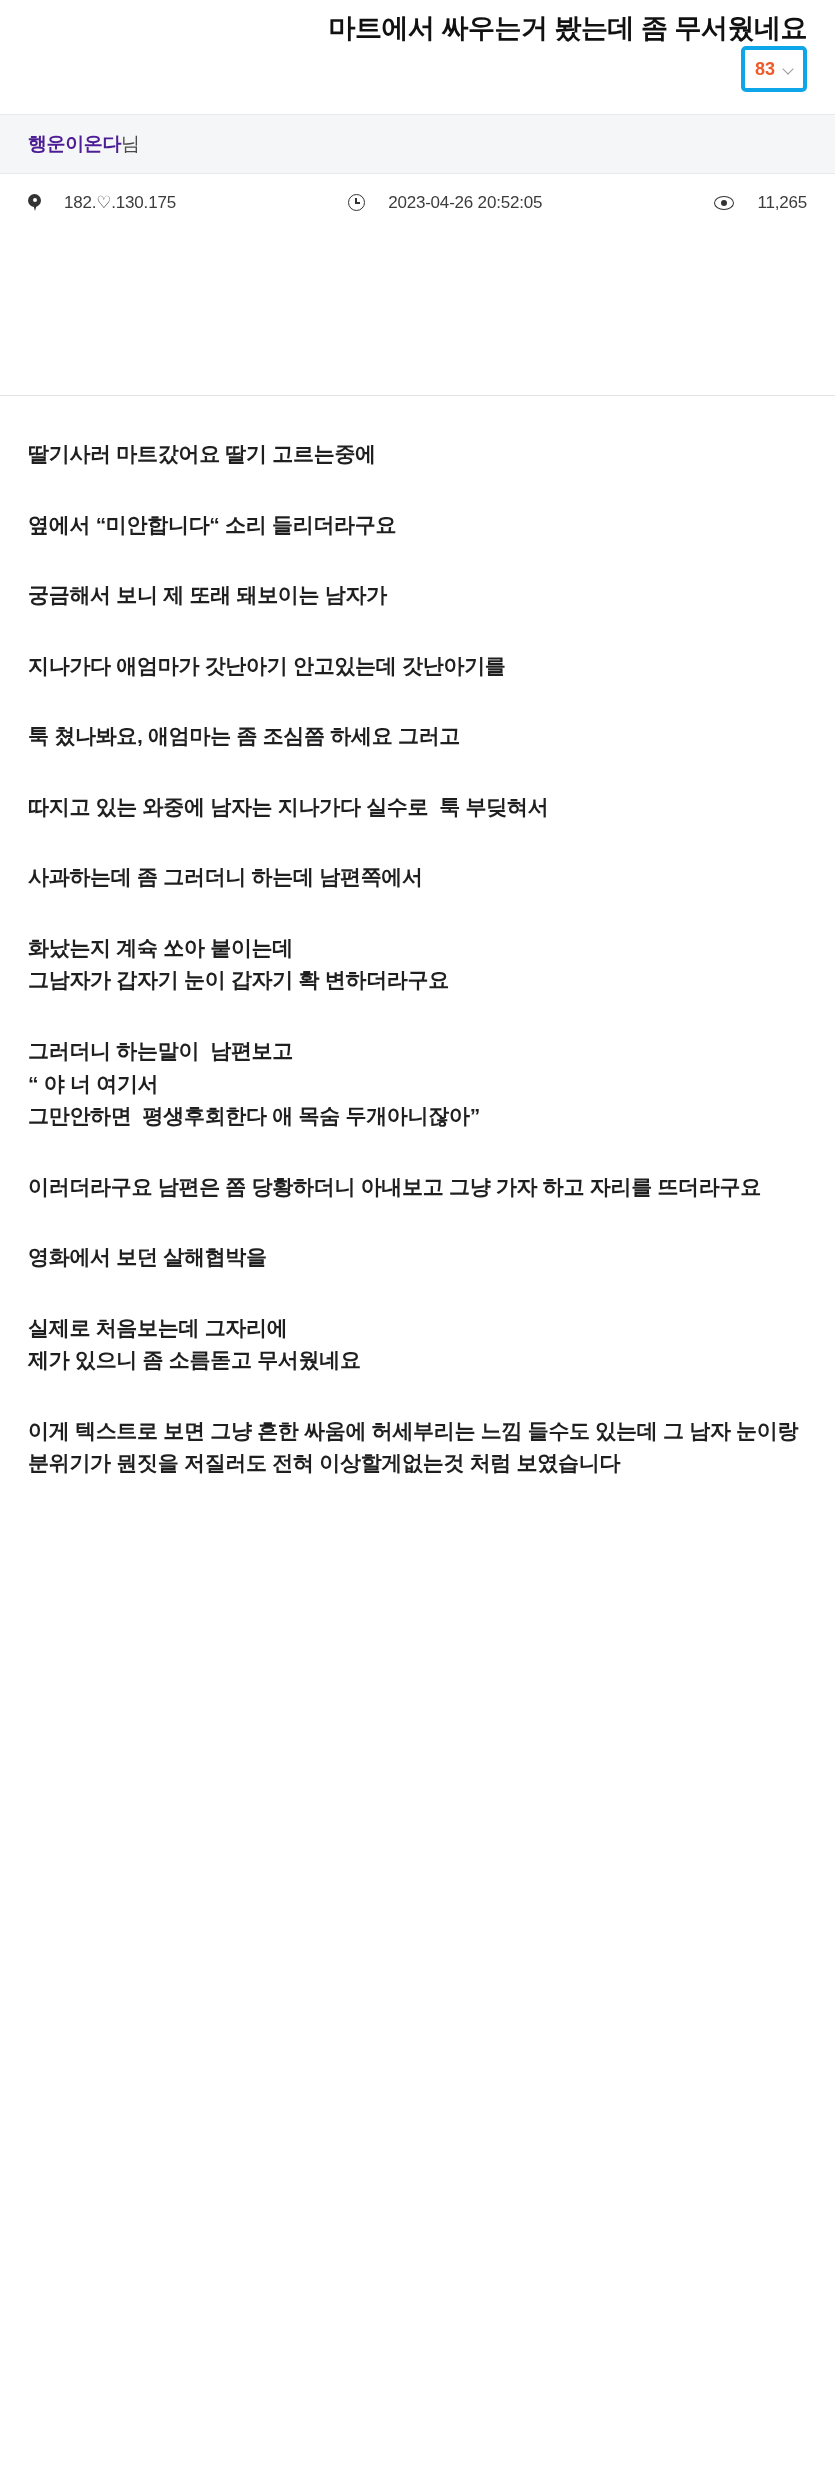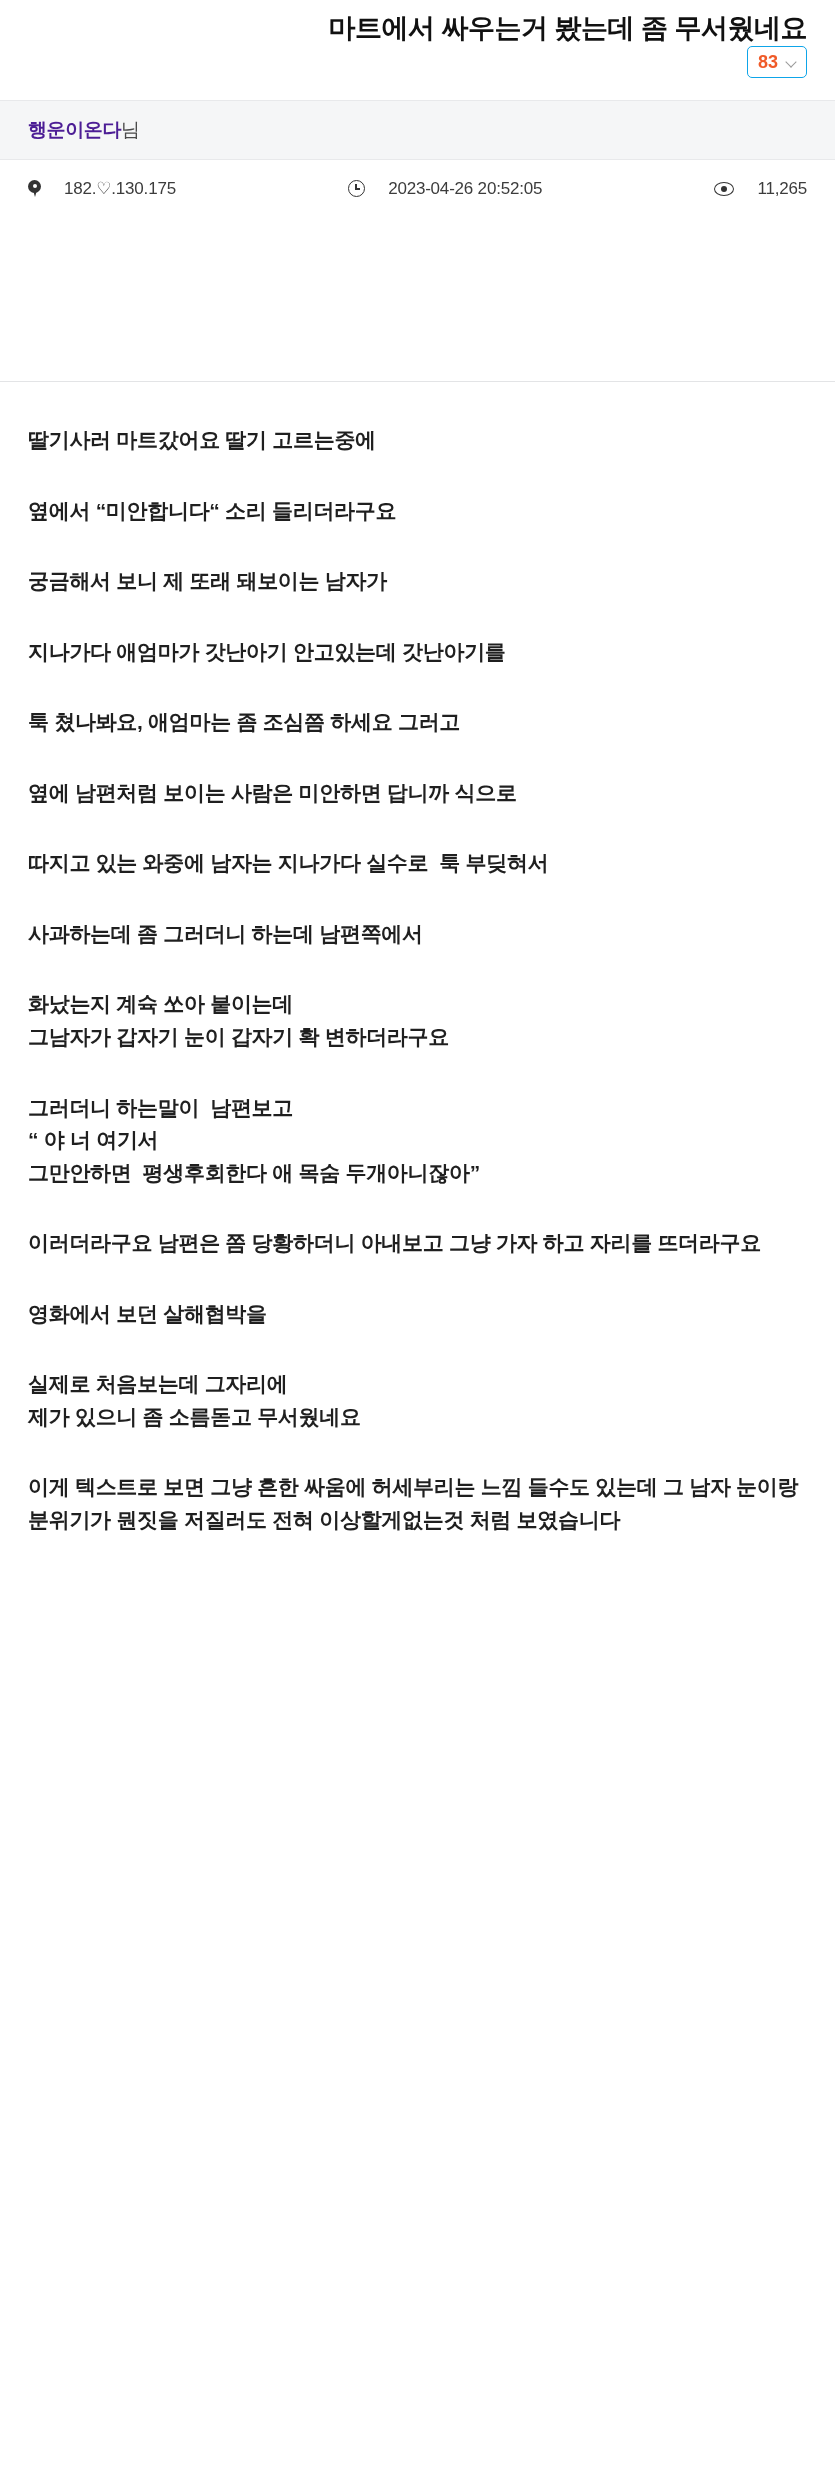--- a/index.html
+++ b/index.html
@@ -34,23 +34,23 @@
     font-weight: bold;
     letter-spacing: -0.5px;
     color: #111111;
     line-height: 1.3;
     flex: 0 1 auto;
   }
   .recommend-box {
     margin-left: 14px;
     display: inline-flex;
     align-items: center;
-    border: 1px solid #0ea5e9;
+    border: 4px solid #0ea5e9;
     border-radius: 5px;
-    height: 32px;
+    height: 46px;
     padding: 0 8px 0 10px;
     box-sizing: border-box;
     background: #ffffff;
     flex: 0 0 auto;
   }
   .recommend-count {
     color: #f05a28;
     font-size: 18px;
     font-weight: bold;
     line-height: 1;
@@ -255,21 +255,20 @@
 
   <div class="spacer"></div>
   <div class="divider"></div>
 
   <div class="post-body">
     <p class="para">딸기사러 마트갔어요 딸기 고르는중에</p>
     <p class="para">옆에서 “미안합니다“ 소리 들리더라구요</p>
     <p class="para">궁금해서 보니 제 또래 돼보이는 남자가</p>
     <p class="para">지나가다 애엄마가 갓난아기 안고있는데 갓난아기를</p>
     <p class="para">툭 쳤나봐요, 애엄마는 좀 조심쯤 하세요 그러고</p>
-    <p class="para">옆에 남편처럼 보이는 사람은 미안하면 답니까 식으로</p>
     <p class="para">따지고 있는 와중에 남자는 지나가다 실수로  툭 부딪혀서</p>
     <p class="para">사과하는데 좀 그러더니 하는데 남편쪽에서</p>
     <p class="para">화났는지 계슉 쏘아 붙이는데
 그남자가 갑자기 눈이 갑자기 확 변하더라구요</p>
     <p class="para">그러더니 하는말이  남편보고
 “ 야 너 여기서
 그만안하면  평생후회한다 애 목숨 두개아니잖아”</p>
     <p class="para">이러더라구요 남편은 쫌 당황하더니 아내보고 그냥 가자 하고 자리를 뜨더라구요</p>
     <p class="para">영화에서 보던 살해협박을</p>
     <p class="para">실제로 처음보는데 그자리에

